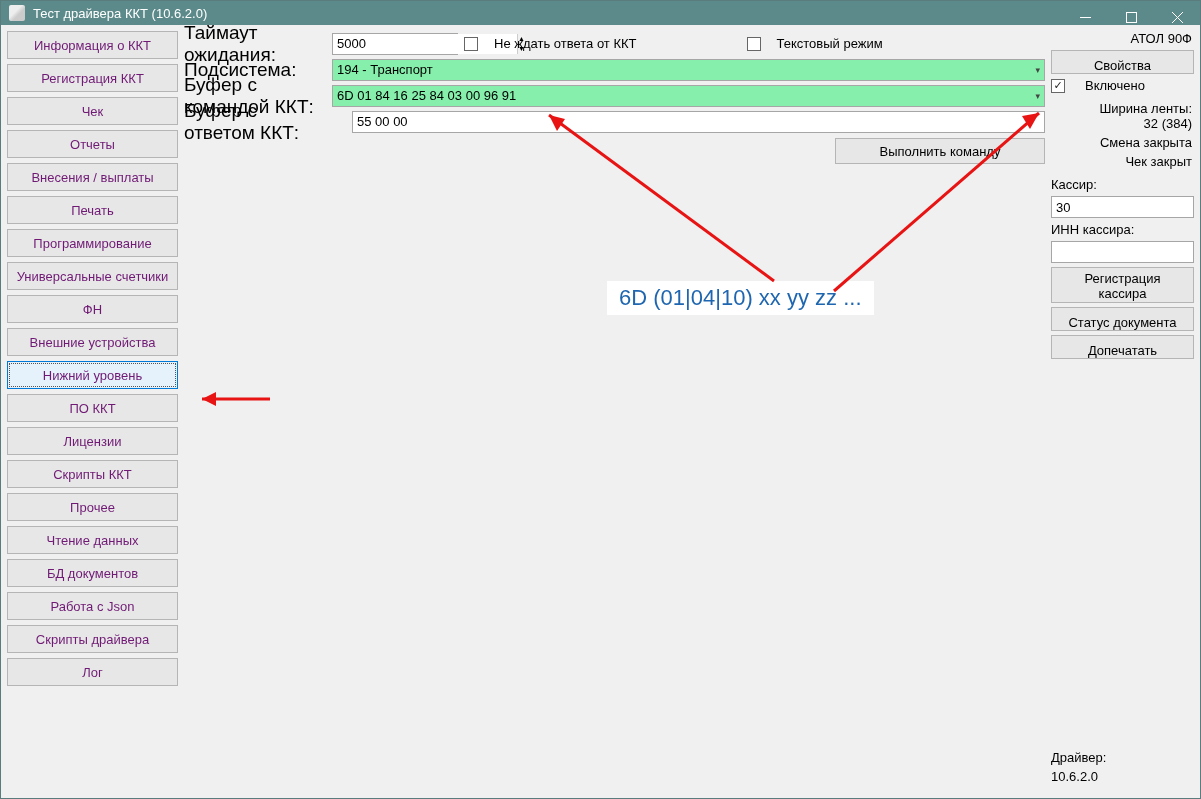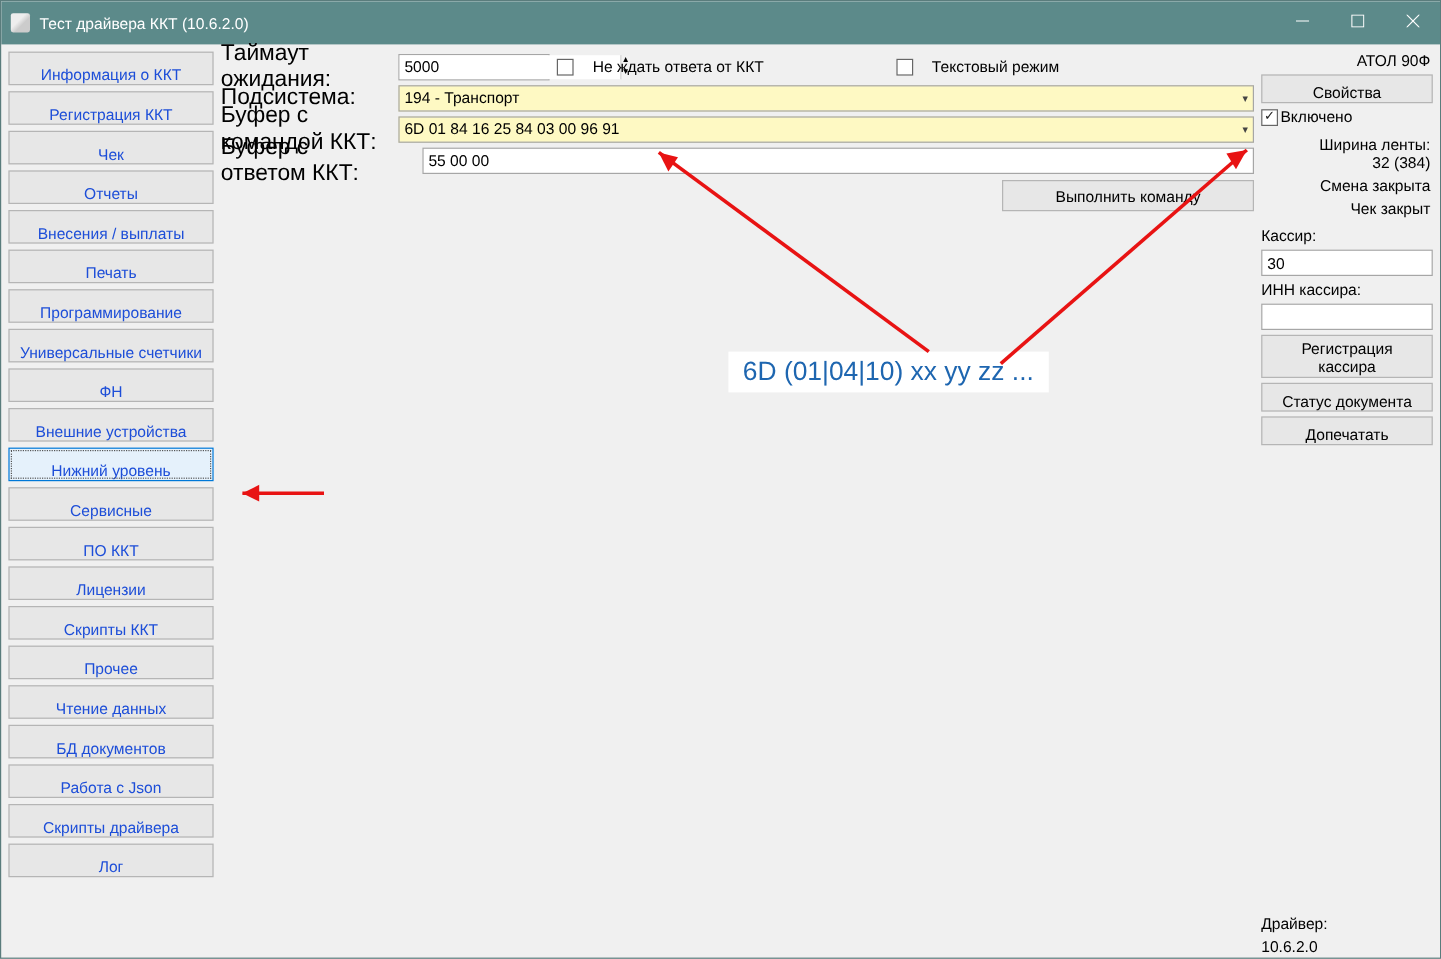--- a/index.html
+++ b/index.html
@@ -8,21 +8,21 @@
     font-family: "Segoe UI", Tahoma, sans-serif;
     font-size: 13px;
     background: #f0f0f0;
     color: #000;
     width: 1201px;
     height: 799px;
     overflow: hidden;
     border: 1px solid #5a7c7c;
   }
   .titlebar {
-    height: 36px;
+    height: 24px;
     background: #5c8a8a;
     color: #fff;
     display: flex;
     align-items: center;
     padding-left: 8px;
     position: relative;
   }
   .titlebar .app-icon {
     width: 16px; height: 16px; margin-right: 8px;
     background: linear-gradient(135deg,#eee 40%,#ccc 60%);
@@ -49,24 +49,24 @@
     width: 171px;
     display: flex;
     flex-direction: column;
     gap: 5px;
   }
   .side-btn {
     height: 28px;
     background: #e7e7e7;
     border: 1px solid #b5b5b5;
     display: flex;
-    align-items: flex-end;
+    align-items: center;
     justify-content: center;
     font-size: 13px;
-    color: #1d4ed8;
+    color: #701a75;
     cursor: default;
   }
   .side-btn.selected {
     border: 1px solid #0078d7;
     background: #e5f1fb;
     outline: 1px dotted #555;
     outline-offset: -3px;
   }
   .main {
     flex: 1;
@@ -112,21 +112,21 @@
     width: 14px; height: 14px; border: 1px solid #666; background: #fff;
     display: inline-flex; align-items: center; justify-content: center;
   }
   .chk.checked::after {
     content: "✓"; font-size: 11px; line-height: 1; color: #222;
   }
   .select {
     flex: 1;
     height: 22px;
     border: 1px solid #a6a6a6;
-    background: #fef9c3;
+    background: #86efac;
     display: flex;
     align-items: center;
     padding: 0 4px;
     position: relative;
   }
   .select .caret {
     position: absolute; right: 4px; top: 50%; transform: translateY(-50%);
     font-size: 9px; color: #444;
   }
   .text-input {
@@ -238,23 +238,20 @@
     <div class="side-btn">
         <span>ФН</span>
       </div>
     <div class="side-btn">
         <span>Внешние устройства</span>
       </div>
     <div class="side-btn selected">
         <span>Нижний уровень</span>
       </div>
     <div class="side-btn">
-        <span>Сервисные</span>
-      </div>
-    <div class="side-btn">
         <span>ПО ККТ</span>
       </div>
     <div class="side-btn">
         <span>Лицензии</span>
       </div>
     <div class="side-btn">
         <span>Скрипты ККТ</span>
       </div>
     <div class="side-btn">
         <span>Прочее</span>
@@ -342,21 +339,21 @@
       <line class="arrow-stroke" x1="80" y1="12" x2="12" y2="12"></line>
       <polygon class="arrow-head" points="12,12 26,5 26,19"></polygon>
     </svg>
   </div>
 
   <div class="right-panel">
     <div class="right-label">АТОЛ 90Ф</div>
     <div class="side-right-btn">
         <span>Свойства</span>
       </div>
-    <div style="display:flex;align-items:center;gap:2px;">
+    <div style="display:flex;align-items:center;gap:20px;">
       <span class="chk checked"></span>
       <span>Включено</span>
     </div>
     <div class="right-label" style="margin-top:4px">Ширина ленты:</div>
     <div class="right-label" style="margin-top:-4px">32 (384)</div>
     <div class="right-label">Смена закрыта</div>
     <div class="right-label">Чек закрыт</div>
 
     <div style="margin-top:4px">Кассир:</div>
     <div class="rp-input">

